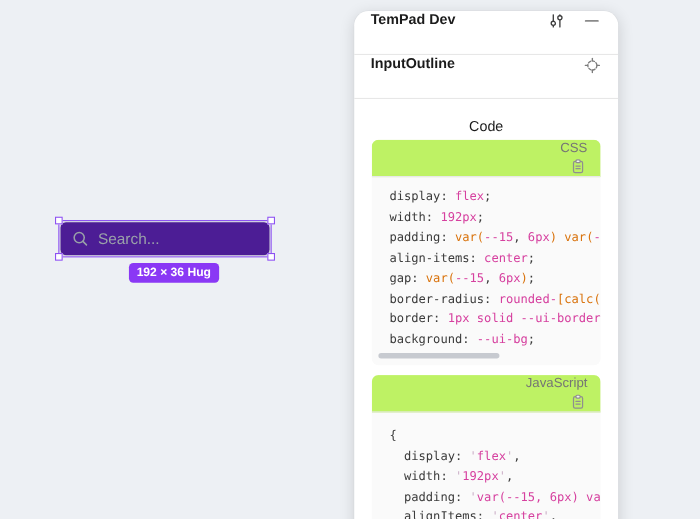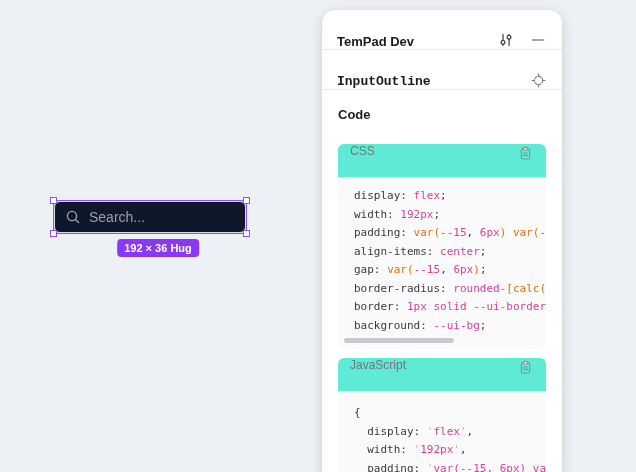--- a/index.html
+++ b/index.html
@@ -7,21 +7,21 @@
   body {
     position:relative; overflow:hidden;
     background:#edf0f4;
     font-family:"Liberation Sans", sans-serif;
     color:#1b1b1b;
   }
 
   
   .design-input {
     position:absolute; left:54px; top:201px; width:192px; height:32px;
-    background:#0f172a; border:1px solid #d8dbdf; border-radius:6px;
+    background:#4c1d95; border:1px solid #d8dbdf; border-radius:6px;
     display:flex; align-items:center; gap:8px; padding:0 10px;
   }
   .placeholder { font-size:14px; color:#9aa1a9; }
 
   .selection-overlay {
     position:absolute; left:53px; top:200px; width:194px; height:34px;
     border:1.5px solid #8d52f2; pointer-events:none;
   }
   .handle {
     position:absolute; width:7px; height:7px; background:#fff;
@@ -38,42 +38,42 @@
     padding:3px 7px; border-radius:4px; white-space:nowrap; line-height:12px;
   }
 
   
   .panel {
     position:absolute; left:322px; top:10px; width:240px; height:490px;
     background:#fff; border-radius:13px;
     box-shadow:0 3px 14px rgba(0,0,0,.14), 0 0 0 0.5px rgba(0,0,0,.04);
   }
   .panel-header {
-    height:40px; display:flex; align-items:flex-end; gap:14px;
+    height:40px; display:flex; align-items:flex-start; gap:14px;
     padding:0 15px; border-bottom:1px solid #e7e7e7;
   }
   .panel-title { flex:1; font-size:13px; font-weight:bold; }
   .icon-btn { display:flex; align-items:center; justify-content:center; width:18px; height:18px; cursor:pointer; }
 
   .component-row {
-    height:40px; display:flex; align-items:flex-end;
-    padding:0 15px; border-bottom:1px solid #e7e7e7;font-family:Liberation Mono, monospace;
+    height:40px; display:flex; align-items:flex-start;
+    padding:0 15px; border-bottom:1px solid #e7e7e7;
   }
   .component-name { flex:1; font-size:13px; font-weight:bold; }
 
   .code-section { padding:0 16px; }
-  .section-heading { font-size:13px; font-weight:bold; margin:17px 0 22px; }
+  .section-heading { font-size:13px; font-weight:normal; margin:17px 0 5px;text-align:center; }
 
   .code-block {
     background:#fafafa; border-radius:6px; overflow:hidden;
     position:relative; margin-bottom:9px;
   }
   .block-header {
-    height:34px; background:#5eead4; border-bottom:1px solid #e8e8e9;
-    display:flex; align-items:flex-start; padding:0 12px;
+    height:34px; background:#bef264; border-bottom:1px solid #e8e8e9;
+    display:flex; align-items:flex-end; padding:0 12px;flex-direction:column;
   }
   .block-label { flex:1; font-size:12px; color:#757575; }
 
   .code-area {
     padding:9px 0 4px 16px;
     font-family:"DejaVu Sans Mono", monospace;
     font-size:11px; line-height:18.5px;
     white-space:pre; overflow:hidden;
   }
   .code-area.css-area { height:171px; }

